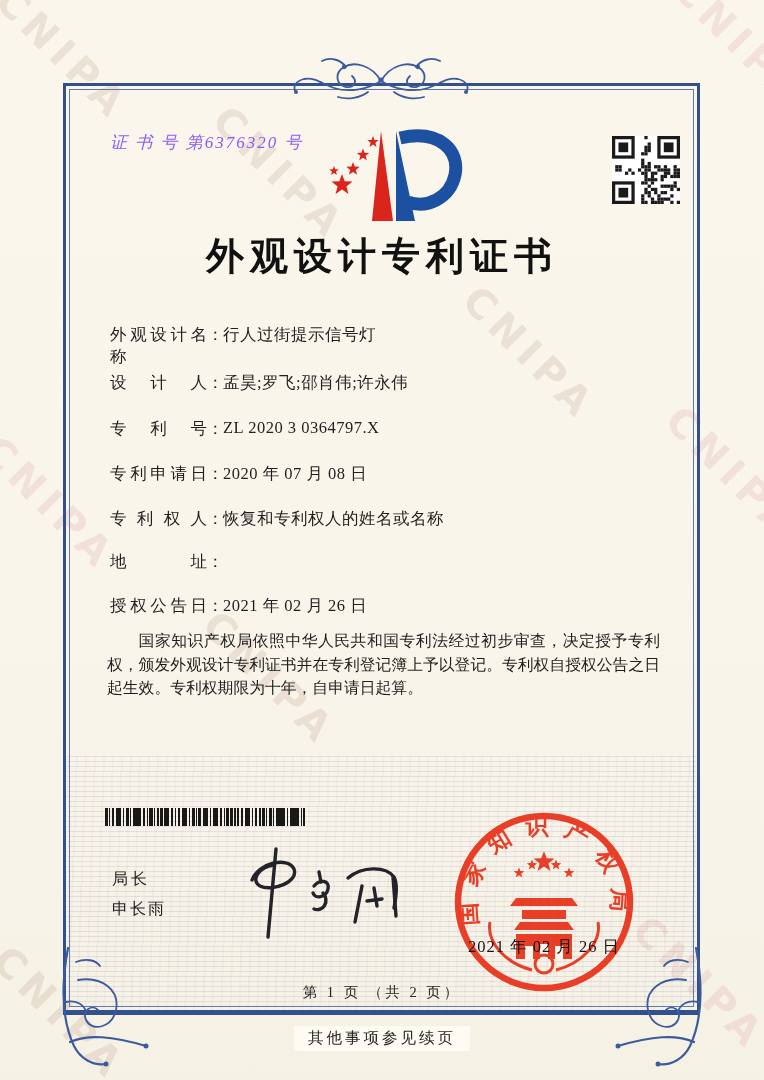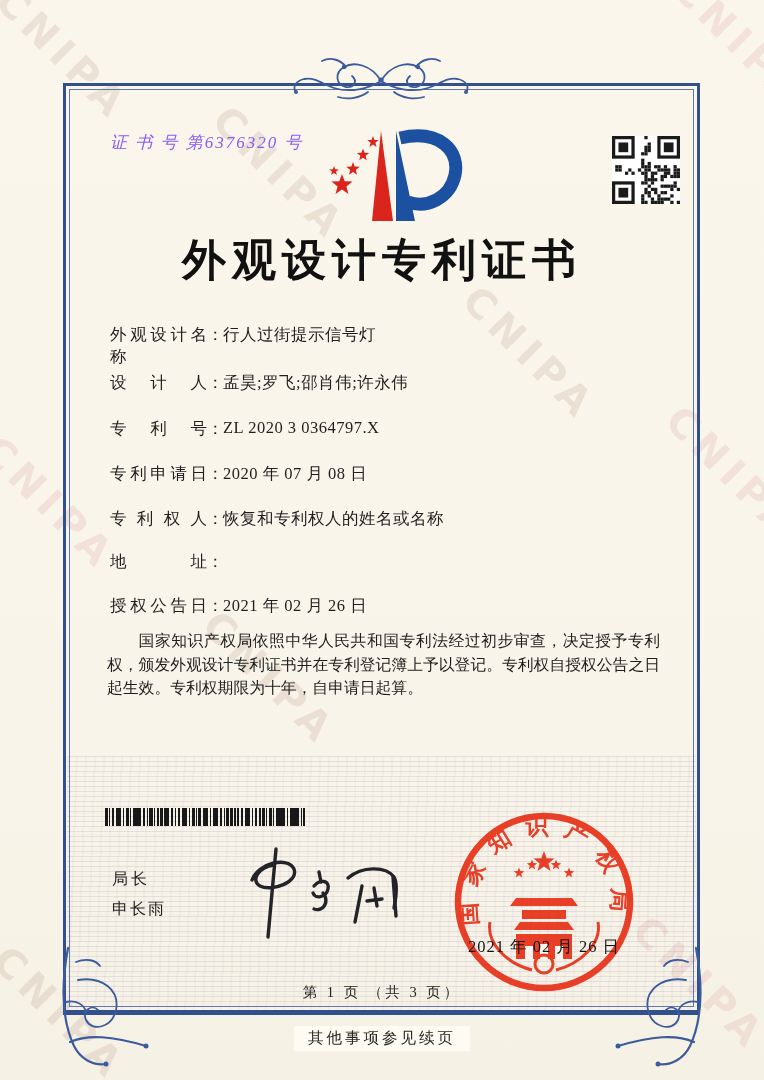--- a/index.html
+++ b/index.html
@@ -17,21 +17,21 @@
          border:3px solid #31508c;border-bottom-width:5px;}
   .frame-inner{position:absolute;left:3px;top:3px;right:3px;bottom:3px;border:1px solid #6078aa;}
   .waves{position:absolute;left:67px;top:756px;width:629px;height:254px;
          background:repeating-linear-gradient(to bottom,rgba(128,118,172,0.16) 0 1px,rgba(0,0,0,0) 1px 5px),
                     repeating-linear-gradient(92deg,rgba(128,118,172,0.05) 0 2px,rgba(0,0,0,0) 2px 9px);}
   .flourish{stroke:#3c5b9d;stroke-width:1.8;fill:none;stroke-linecap:round;}
   .flourish-dot{fill:#3c5b9d;stroke:none;}
   
   .certno{position:absolute;left:110px;top:131px;font-size:17px;letter-spacing:2px;color:#8b5cf6;font-style:italic;}
   .title{position:absolute;left:0;top:231px;width:764px;text-align:center;
-         font-size:44px;font-weight:bold;letter-spacing:6px;color:#111;}
+         font-size:38px;font-weight:bold;letter-spacing:6px;color:#111;}
   
   .row{position:absolute;left:110px;width:560px;font-size:16.5px;color:#1f1f1f;}
   .lbl{display:inline-block;width:97px;text-align:justify;text-align-last:justify;vertical-align:top;}
   .colon{display:inline-block;width:16px;vertical-align:top;}
   .val{display:inline-block;vertical-align:top;letter-spacing:0.5px;}
   .val-wrap{display:inline-block;width:446px;vertical-align:top;letter-spacing:0.5px;}
   .val-wrap span{display:block;line-height:22px;}
   .pair2{position:absolute;left:288px;top:0;}
   .pair2 .lbl{width:92px;}
   
@@ -301,16 +301,16 @@
     <rect x="73" y="136" width="8" height="13" fill="#fdf6ee"></rect>
     <rect x="88" y="134" width="8" height="15" fill="#fdf6ee"></rect>
     <rect x="103" y="136" width="8" height="13" fill="#fdf6ee"></rect>
     <circle cx="92" cy="154" r="9" fill="none" stroke="#e8341c" stroke-width="3"></circle>
     <path d="M38,112 C34,134 56,154 80,160" fill="none" stroke="#e8341c" stroke-width="3"></path>
     <path d="M146,112 C150,134 128,154 104,160" fill="none" stroke="#e8341c" stroke-width="3"></path>
   </g>
 </svg>
 <div class="seal-date">2021 年 02 月 26 日</div>
 
-<div class="pagenum">第 1 页 （共 3 页）</div>
+<div class="pagenum">第 1 页 （共 2 页）</div>
 <div class="note-wrap">
   <span class="note">其他事项参见续页</span>
 </div>
 
 </body></html>

